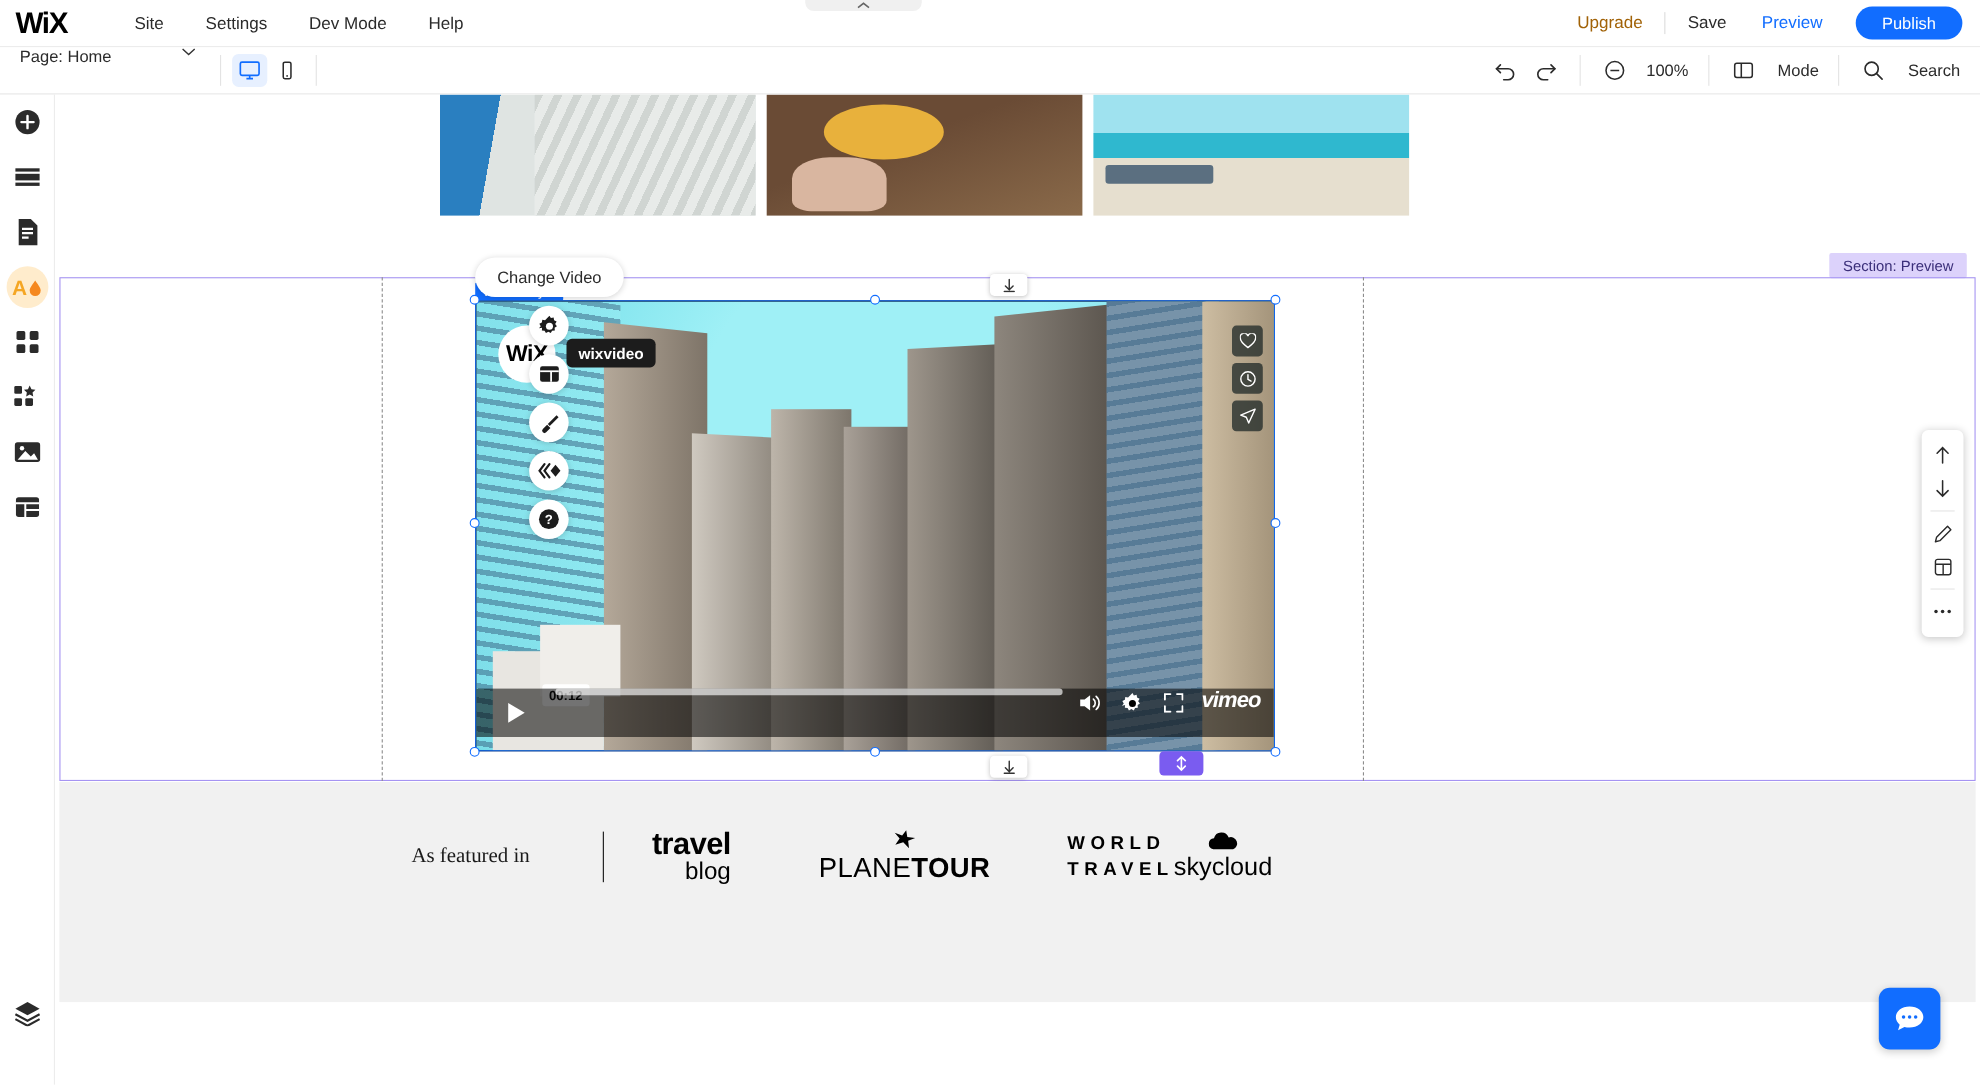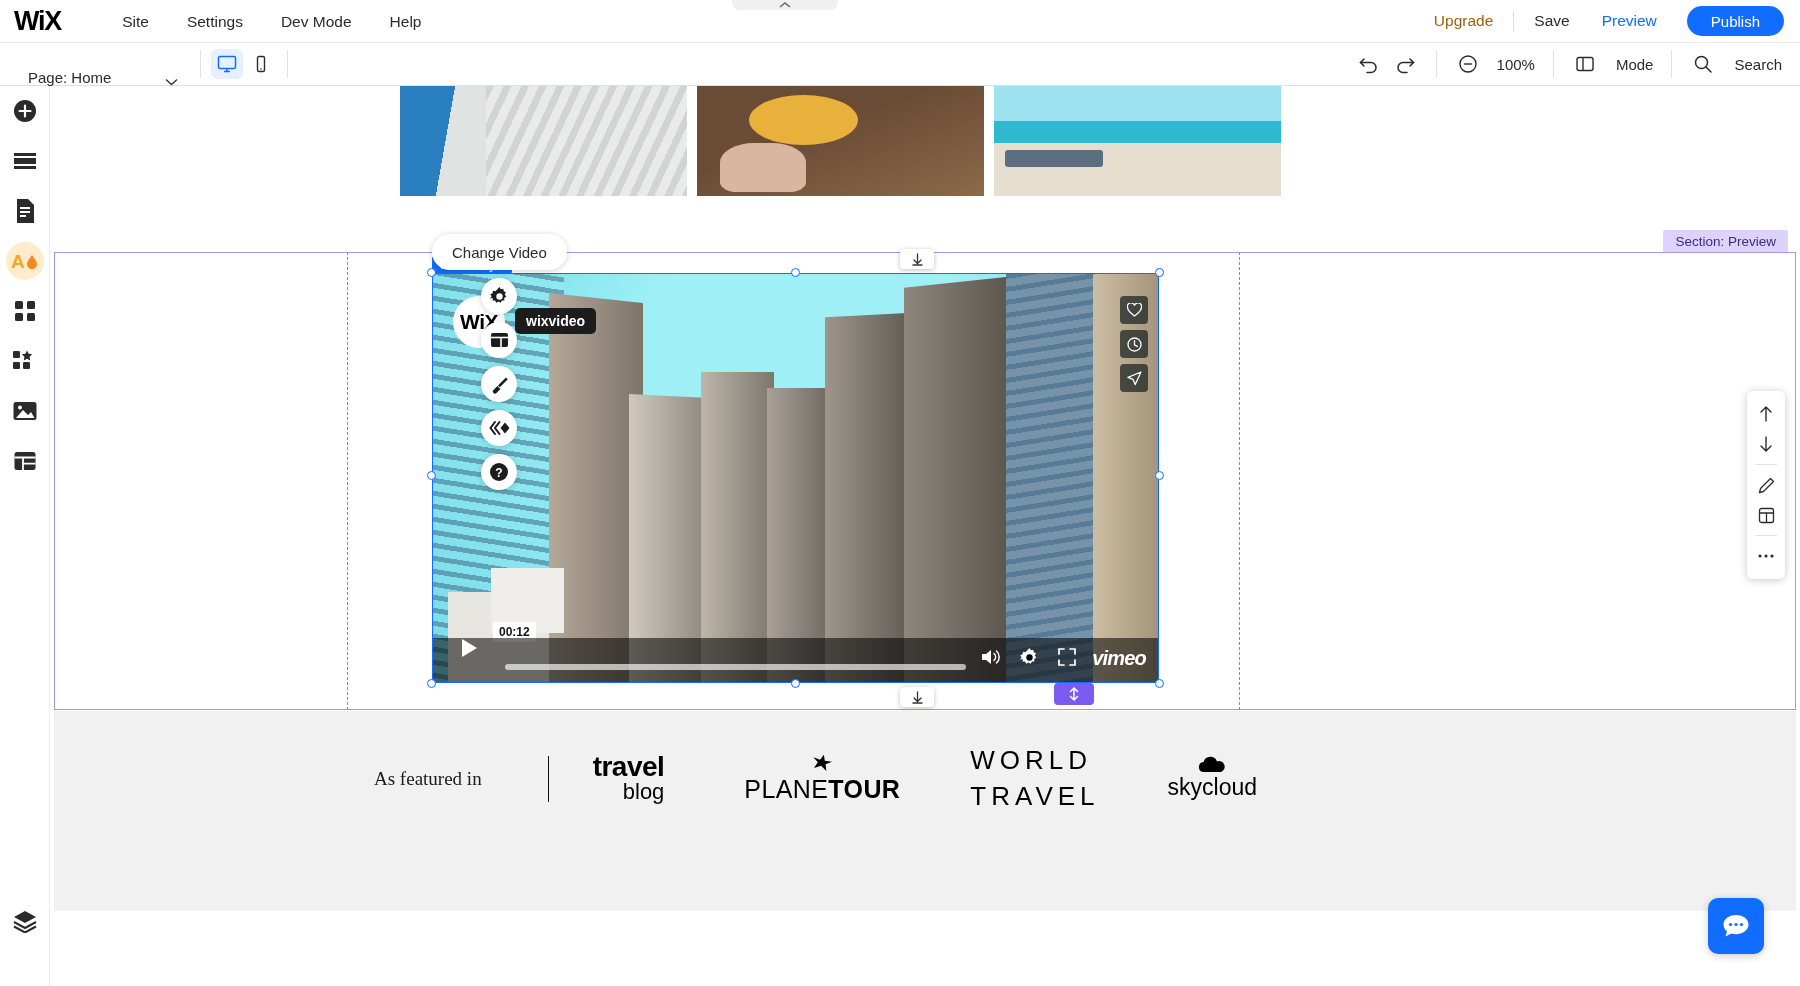--- a/index.html
+++ b/index.html
@@ -41,21 +41,21 @@
     display: flex; align-items: flex-end; justify-content: center;
     font-size: 11px; color: #555; padding-bottom: 1px;
   }
   
   .secondbar {
     position: absolute; left: 0; top: 43px; width: 1800px; height: 43px;
     background: #fff; border-bottom: 1px solid #e0e0e0;
     display: flex; align-items: center;
   }
   .page-select {
-    display: flex; align-items: flex-end; width: 200px; padding-left: 28px;
+    display: flex; align-items: flex-start; width: 200px; padding-left: 18px;
     font-size: 15px; color: #2b2b2b; cursor: pointer; height: 43px;
   }
   .page-select .chev { margin-left: auto; margin-right: 22px; color: #444; font-size: 13px; }
   .bar-sep { width: 1px; height: 28px; background: #e3e3e3; }
   .device-group { display: flex; align-items: center; padding: 0 10px; gap: 2px; }
   .device-btn {
     width: 32px; height: 30px; border-radius: 6px; display: flex;
     align-items: center; justify-content: center; cursor: pointer;
   }
   .device-btn.active { background: #e7f0ff; }
@@ -170,22 +170,22 @@
   .wixvideo-tag {
     position: absolute; left: 82px; top: 34px; background: #1c1c1c; color: #fff;
     font-size: 14px; font-weight: 700; padding: 5px 11px; border-radius: 5px;
   }
   .vp-side { position: absolute; right: 10px; top: 22px; display: flex; flex-direction: column; gap: 6px; }
   .vp-side-btn {
     width: 28px; height: 28px; border-radius: 4px; background: rgba(23,35,34,.72);
     display: flex; align-items: center; justify-content: center; cursor: pointer; color: #fff;
   }
   .vp-controls {
-    position: absolute; left: 0; right: 0; bottom: 0; height: 44px;
-    background: rgba(0,0,0,.55); display: flex; align-items: flex-end; padding: 12px 12px; gap: 12px;
+    position: absolute; left: 0; right: 0; bottom: 12px; height: 44px;
+    background: rgba(0,0,0,.55); display: flex; align-items: flex-start; padding: 0 12px; gap: 12px;
   }
   .play-btn { width: 48px; height: 44px; display: flex; align-items: center; justify-content: center; cursor: pointer; }
   .scrub { flex: 1; height: 6px; background: rgba(255,255,255,.65); border-radius: 3px; position: relative; cursor: pointer; }
   .time-tip {
     position: absolute; left: 60px; bottom: 40px; background: #fff; color: #111;
     font-size: 12px; font-weight: 700; padding: 3px 6px; border-radius: 3px;
   }
   .vimeo-wm { color: #fff; font-size: 20px; font-weight: 700; font-style: italic; letter-spacing: -.8px; }
   
   .float-panel {
@@ -207,21 +207,21 @@
   }
   .featured-inner { display: flex; align-items: center; height: 135px; padding-left: 320px; gap: 0px; }
   .feat-label { font-family: "Liberation Serif", serif; font-size: 19px; color: #1a1a1a; }
   .feat-div { width: 1px; height: 46px; background: #111; margin: 0 44px 0 66px; }
   .logo-travelblog { text-align: left; margin-right: 80px; }
   .logo-travelblog .t1 { font-size: 28px; font-weight: 700; letter-spacing: -.5px; color: #000; line-height: .95; }
   .logo-travelblog .t2 { font-size: 22px; color: #000; text-align: right; line-height: 1; }
   .logo-planetour { margin-right: 70px; text-align: left; }
   .logo-planetour .pt { font-size: 25px; letter-spacing: .4px; color: #000; }
   .logo-planetour .pt b { font-weight: 700; }
-  .logo-world { margin-right: 68px; font-weight: 400; font-size: 26px; letter-spacing: 5px; line-height: 1.35; color: #000; }
+  .logo-world { font-weight: 700; font-size: 17px; letter-spacing: 5px; line-height: 1.35; color: #000; }
   .logo-sky { text-align: center; }
   .logo-sky .sc { font-size: 23px; color: #000; }
   
   .chat {
     position: absolute; right: 36px; bottom: 32px; width: 56px; height: 56px;
     background: #116dff; border-radius: 10px; display: flex; align-items: center; justify-content: center;
     cursor: pointer; box-shadow: 0 2px 8px rgba(0,0,0,.2);
   }
   svg { display: block; }
 </style>

